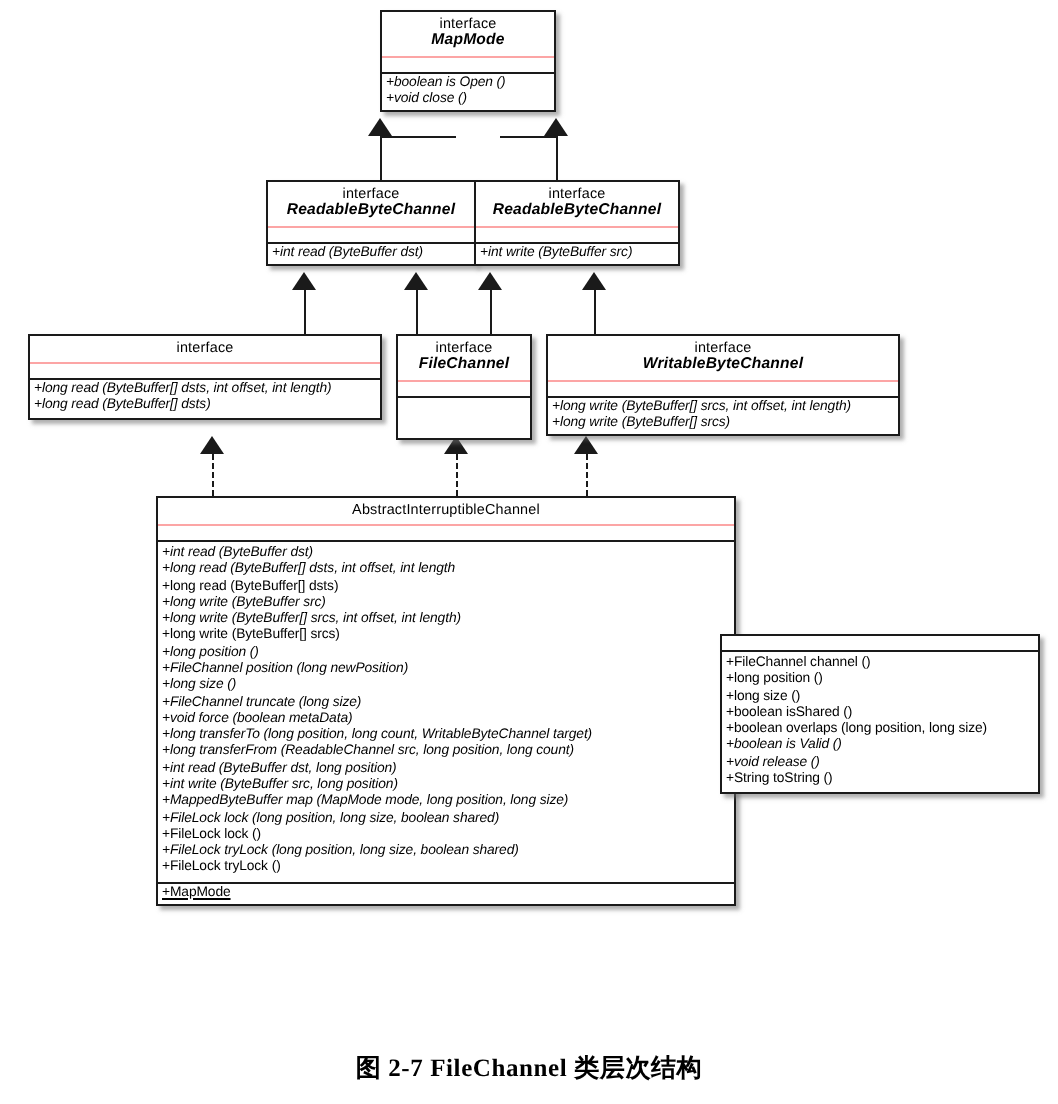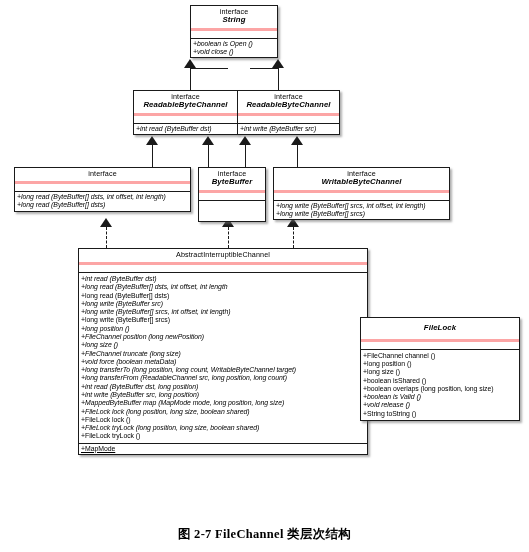--- a/index.html
+++ b/index.html
@@ -19,21 +19,21 @@
     background:#ffffff;
     border:1px solid #1a1a1a;
     box-sizing:border-box;
     box-shadow:2px 2px 2px rgba(110,110,110,.55);
     z-index:5;
   }
   .uml .hdr{
     text-align:center;
     padding:2px 2px 3px 2px;
     line-height:1.12;
-    border-bottom:3px solid #fca5a5;
+    border-bottom:1px solid #fca5a5;
   }
   .uml .stereo{
     display:block;
     font-size:7.2px;
     font-style:normal;
     letter-spacing:.1px;
   }
   .uml .cname{
     display:block;
     font-size:7.8px;
@@ -137,21 +137,21 @@
 
   <div class="vdash" style="left:293px;top:227px;height:21px;"></div>
   <div class="tri" style="left:288px;top:219px;"></div>
 
   <div class="hline" style="left:335px;top:369px;width:25px;"></div>
   <div class="arrow-left" style="left:330px;top:362px;">❮</div>
 
   <div class="uml" style="left:190px;top:5px;width:88px;">
     <div class="hdr">
       <span class="stereo">interface</span>
-      <span class="cname">String</span>
+      <span class="cname">MapMode</span>
     </div>
     <div class="attrs"></div>
     <div class="ops">
       <div class="op">+boolean is Open ()</div>
       <div class="op">+void close ()</div>
     </div>
   </div>
 
   <div class="uml" style="left:133px;top:90px;width:105px;">
     <div class="hdr">
@@ -182,21 +182,21 @@
     <div class="attrs"></div>
     <div class="ops">
       <div class="op">+long read (ByteBuffer[] dsts, int offset, int length)</div>
       <div class="op">+long read (ByteBuffer[] dsts)</div>
     </div>
   </div>
 
   <div class="uml" style="left:198px;top:167px;width:68px;">
     <div class="hdr">
       <span class="stereo">interface</span>
-      <span class="cname">ByteBuffer</span>
+      <span class="cname">FileChannel</span>
     </div>
     <div class="attrs"></div>
     <div class="ops empty"></div>
   </div>
 
   <div class="uml" style="left:273px;top:167px;width:177px;">
     <div class="hdr">
       <span class="stereo">interface</span>
       <span class="cname">WritableByteChannel</span>
     </div>
@@ -233,23 +233,20 @@
       <div class="op upright">+FileLock lock ()</div>
       <div class="op">+FileLock tryLock (long position, long size, boolean shared)</div>
       <div class="op upright">+FileLock tryLock ()</div>
     </div>
     <div class="ops sep">
       <div class="op upright ul">+MapMode</div>
     </div>
   </div>
 
   <div class="uml" style="left:360px;top:317px;width:160px;">
-    <div class="hdr" style="padding-top:6px;padding-bottom:6px;">
-      <span class="cname">FileLock</span>
-    </div>
     <div class="attrs"></div>
     <div class="ops tall">
       <div class="op upright">+FileChannel channel ()</div>
       <div class="op upright">+long position ()</div>
       <div class="op upright">+long size ()</div>
       <div class="op upright">+boolean isShared ()</div>
       <div class="op upright">+boolean overlaps (long position, long size)</div>
       <div class="op">+boolean is Valid ()</div>
       <div class="op">+void release ()</div>
       <div class="op upright">+String toString ()</div>

